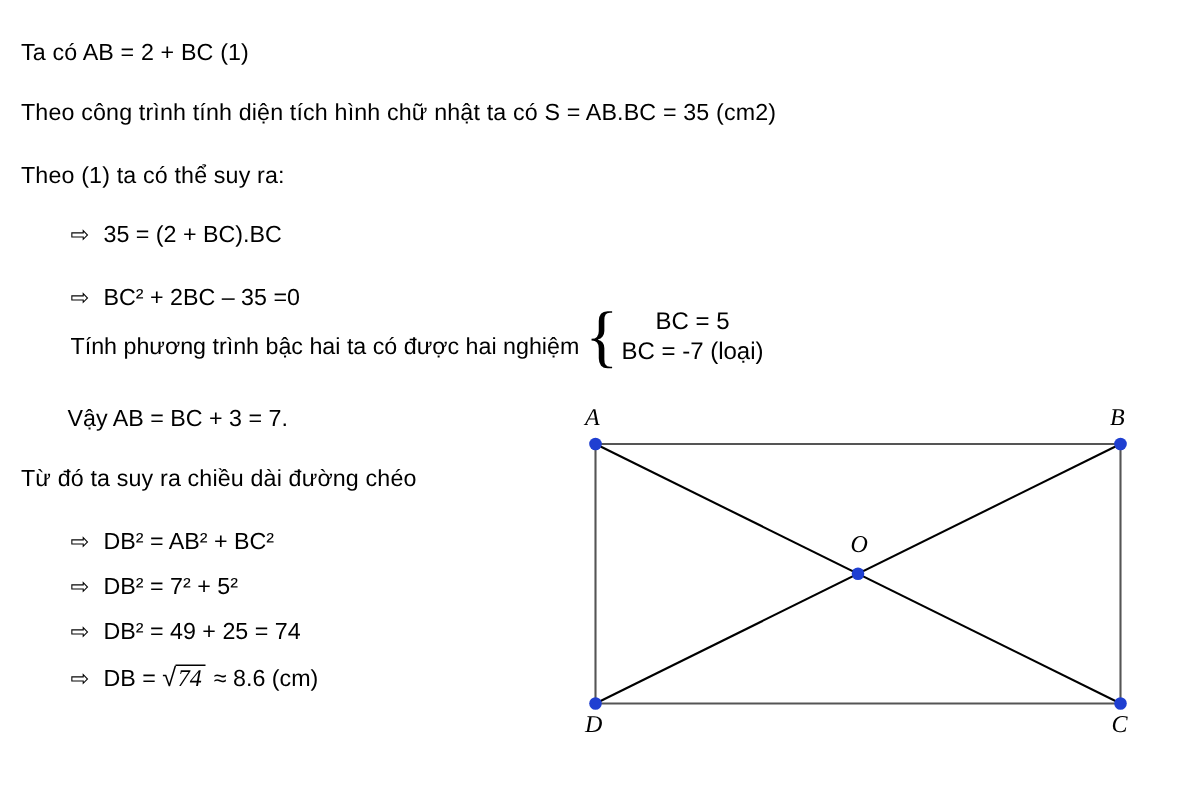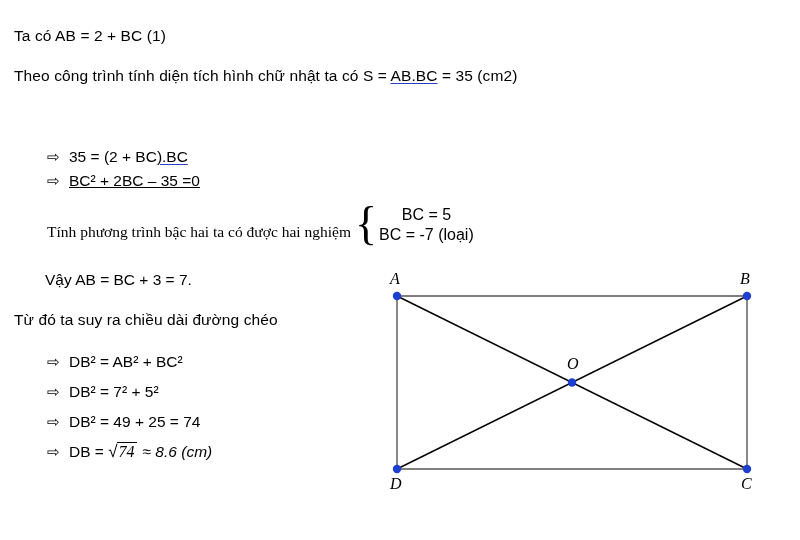--- a/index.html
+++ b/index.html
@@ -31,21 +31,20 @@
     line-height: 1.25;
     white-space: nowrap;
   }
   .arrow {
     display: inline-block;
     width: 22px;
     color: #000;
     font-size: 15px;
   }
   .u-blue {
-    text-decoration: underline;
     text-decoration-color: #2a3fbf;
     text-decoration-thickness: 1.4px;
     text-underline-offset: 2px;
   }
 
   
   .sys-wrap {
     position: absolute;
     display: flex;
     align-items: center;
@@ -102,31 +101,32 @@
 <body>
 
 <div class="page">
 
   <div class="line" style="left:14px; top:26px;">Ta có AB = 2 + BC (1)</div>
 
   <div class="line" style="left:14px; top:66px;">
     <span>Theo công trình tính diện tích hình chữ nhật ta có S = </span><span class="u-blue">AB.BC</span><span> = 35 (cm2)</span>
   </div>
 
+  <div class="line" style="left:14px; top:108px;">Theo (1) ta có thể suy ra:</div>
 
   <div class="indent-line" style="left:47px; top:147px;">
     <span class="arrow">⇨</span><span>35 = (2 + BC</span><span class="u-blue">).BC</span>
   </div>
 
-  <div class="indent-line" style="left:47px; top:171px;text-decoration:underline;">
+  <div class="indent-line" style="left:47px; top:189px;">
     <span class="arrow">⇨</span><span>BC² + 2BC – 35 =0</span>
   </div>
 
   <div class="sys-wrap" style="left:47px; top:206px;">
-    <span style="position:relative; top:7px;font-family:Liberation Serif, serif;">Tính phương trình bậc hai ta có được hai nghiệm</span>
+    <span style="position:relative; top:7px;">Tính phương trình bậc hai ta có được hai nghiệm</span>
     <span class="brace">{</span>
     <span class="sys-rows">
       <span class="sys-row">BC  =  5</span>
       <span class="sys-row">BC  =  -7 (loại)</span>
     </span>
   </div>
 
   <div class="indent-line" style="left:45px; top:270px;">Vậy AB = BC + 3 = 7.</div>
 
   <div class="line" style="left:14px; top:310px;">Từ đó ta suy ra chiều dài đường chéo</div>
@@ -134,21 +134,21 @@
   <div class="indent-line" style="left:47px; top:352px;">
     <span class="arrow">⇨</span><span>DB² = AB² + BC²</span>
   </div>
   <div class="indent-line" style="left:47px; top:382px;">
     <span class="arrow">⇨</span><span>DB² = 7² + 5²</span>
   </div>
   <div class="indent-line" style="left:47px; top:412px;">
     <span class="arrow">⇨</span><span>DB² = 49 + 25 = 74</span>
   </div>
   <div class="indent-line" style="left:47px; top:441px;">
-    <span class="arrow">⇨</span><span>DB = </span><span class="radical"><span class="rad-sign">√</span><span class="rad-body">74</span></span><span style="margin-left:6px;font-style:italic;">≈  8.6 (cm)</span>
+    <span class="arrow">⇨</span><span>DB = </span><span class="radical"><span class="rad-sign">√</span><span class="rad-body">74</span></span><span style="margin-left:6px;">≈  8.6 (cm)</span>
   </div>
 
   <div class="figure">
     <svg width="390" height="235" viewBox="0 0 390 235">
 
       <line x1="12" y1="26" x2="362" y2="26" stroke="#555555" stroke-width="1.4"></line>
       <line x1="362" y1="26" x2="362" y2="199" stroke="#555555" stroke-width="1.4"></line>
       <line x1="362" y1="199" x2="12" y2="199" stroke="#555555" stroke-width="1.4"></line>
       <line x1="12" y1="199" x2="12" y2="26" stroke="#555555" stroke-width="1.4"></line>
 

